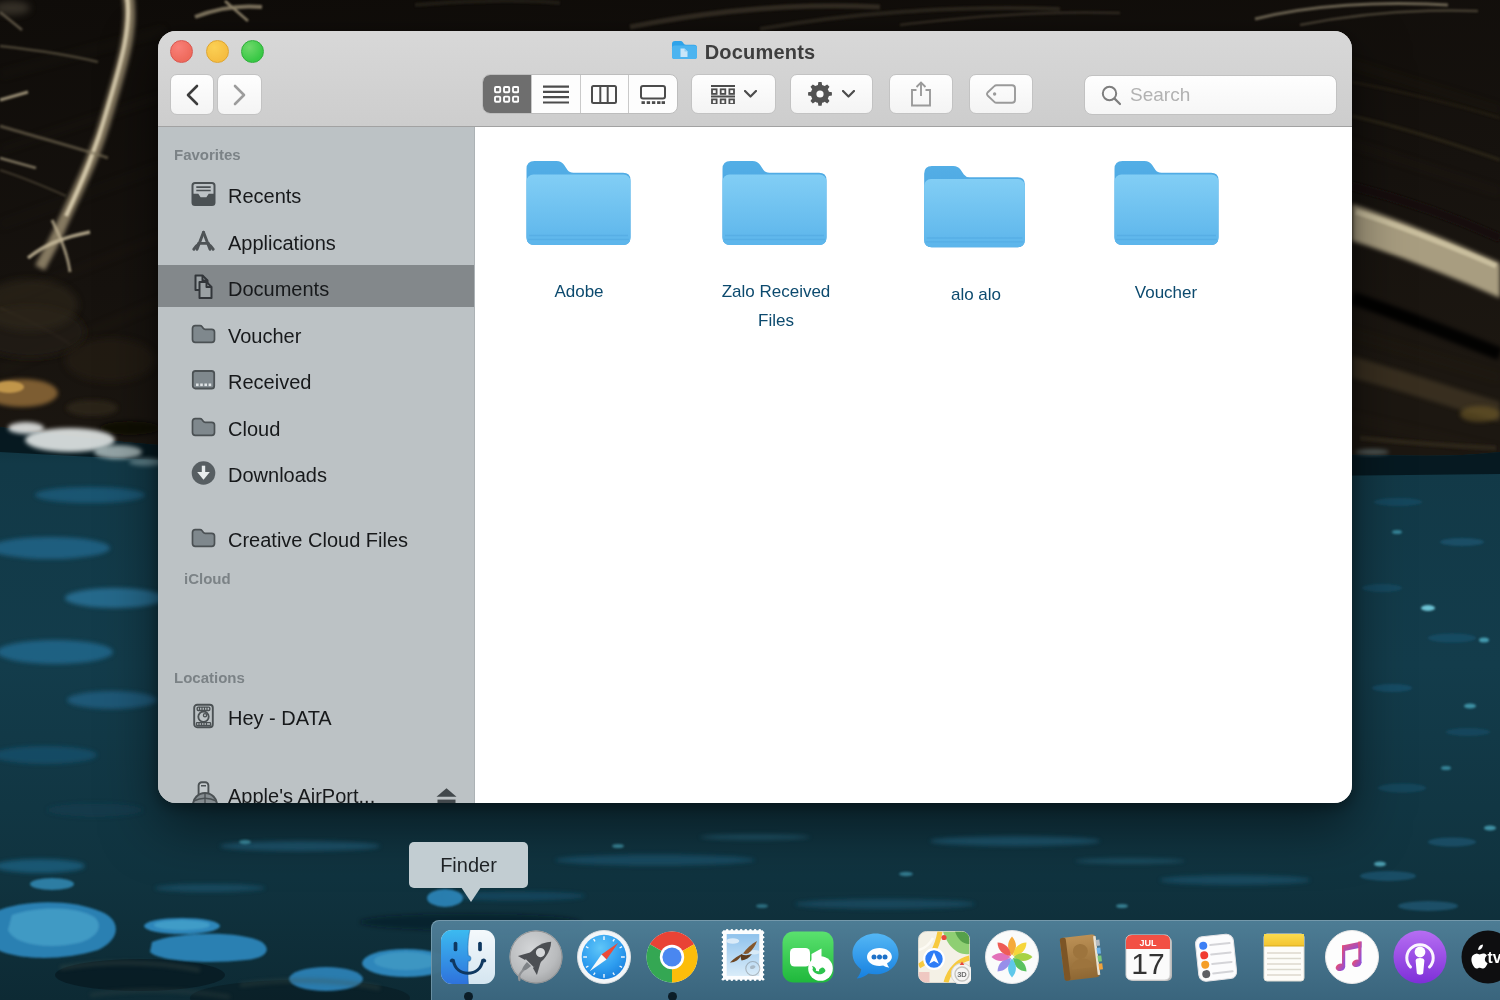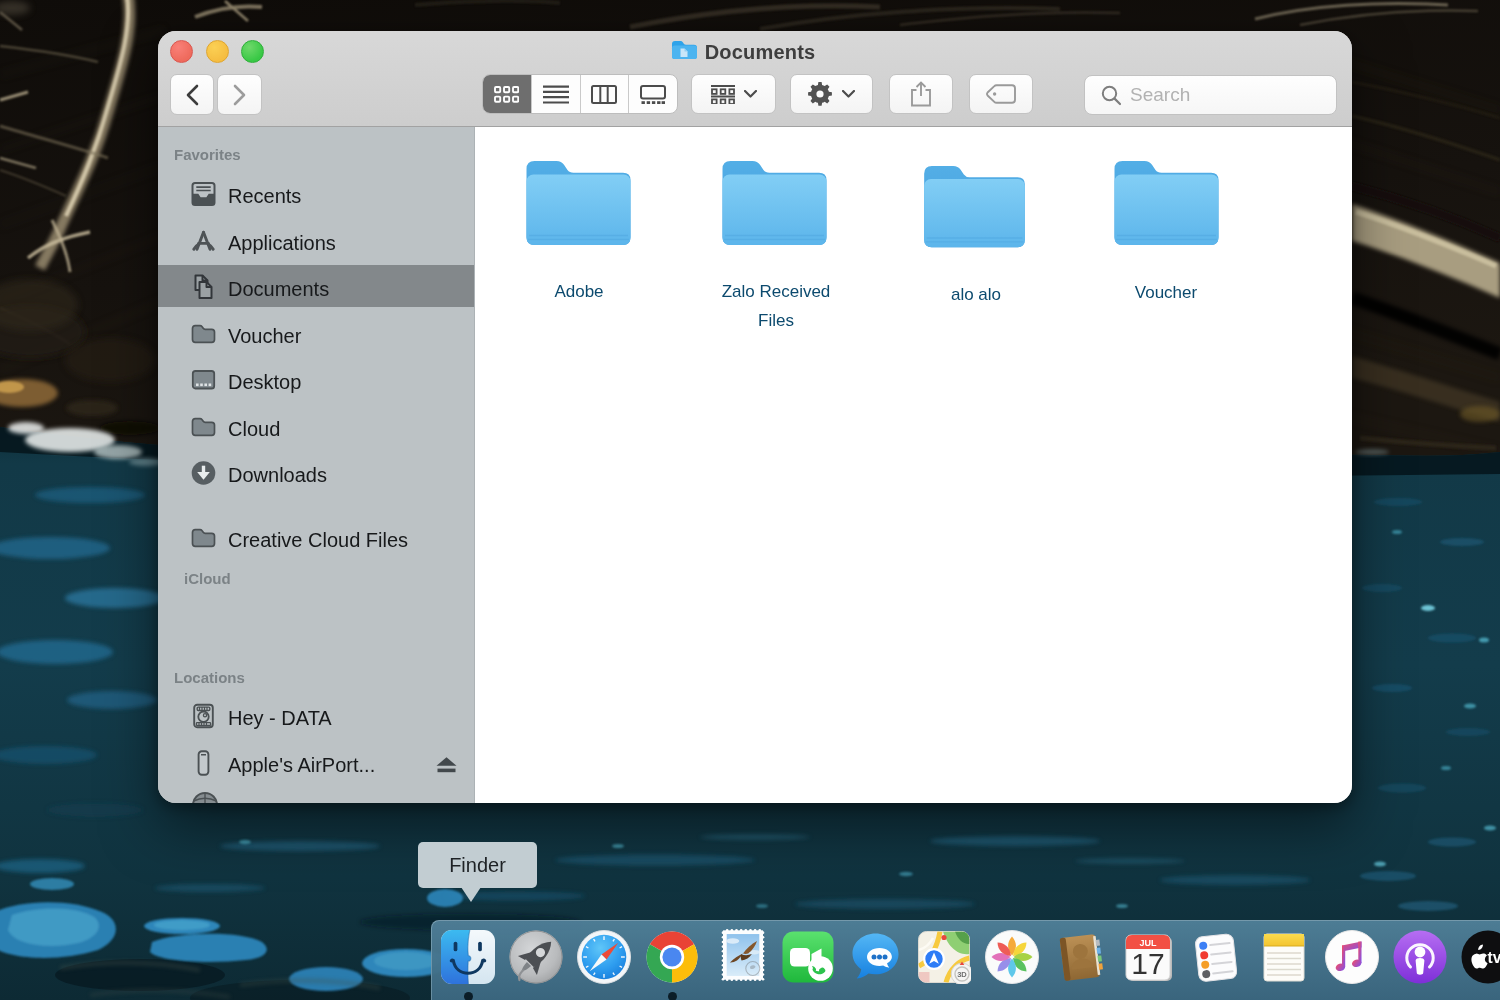--- a/index.html
+++ b/index.html
@@ -20,21 +20,21 @@
 #selband{position:absolute;left:0;top:138px;width:100%;height:42px;background:#83888b;}
 
 #content{position:absolute;left:317px;top:96px;right:0;bottom:0;background:#fff;}
 .fold{position:absolute;width:107px;height:94px;}
 .flab{position:absolute;font-size:17px;color:#0c4a6e;text-align:center;line-height:29px;white-space:pre-line;}
 
 #dock{position:absolute;left:431px;top:920px;width:1069px;height:80px;background:linear-gradient(rgba(80,127,152,.96),rgba(60,104,128,.96));border-radius:8px 0 0 0;border-top:1px solid rgba(190,215,228,.45);border-left:1px solid rgba(190,215,228,.35);box-sizing:border-box;}
 .dicon{position:absolute;top:930px;width:54px;height:54px;}
 .ddot{position:absolute;top:992px;width:9px;height:9px;border-radius:50%;background:#0b1d27;}
 
-#tip{position:absolute;left:418px;top:842px;width:119px;height:46px;background:#c2cdd2;border-radius:5px;display:flex;align-items:center;justify-content:center;font-size:20px;color:#1e2225;}
+#tip{position:absolute;left:409px;top:842px;width:119px;height:46px;background:#c2cdd2;border-radius:5px;display:flex;align-items:center;justify-content:center;font-size:20px;color:#1e2225;}
 #tiparrow{position:absolute;left:461px;top:887px;width:0;height:0;border-left:10px solid transparent;border-right:10px solid transparent;border-top:15px solid #c2cdd2;}
 </style>
 </head>
 <body>
 <svg id="bg" width="1500" height="1000" viewBox="0 0 1500 1000">
 <defs>
 <linearGradient id="wg" x1="0" y1="0" x2="0" y2="1">
   <stop offset="0" stop-color="#09222b"></stop>
         <stop offset=".12" stop-color="#123947"></stop>
   <stop offset=".45" stop-color="#133c4b"></stop>
@@ -373,21 +373,21 @@
     <div class="row" style="top:234px;">
         <span class="ic"><svg width="27" height="27" viewBox="0 0 27 27">
             <rect x="2.8" y="4.5" width="21.4" height="17.5" rx="2.6" fill="#7f888d" stroke="#4b5154" stroke-width="1.8"></rect>
             <g fill="#dfe3e5">
               <rect x="6" y="17" width="2.6" height="2.6"></rect>
               <rect x="10.2" y="17" width="2.6" height="2.6"></rect>
               <rect x="14.4" y="17" width="2.6" height="2.6"></rect>
               <rect x="18.6" y="17" width="2.6" height="2.6"></rect>
             </g>
           </svg></span>
-        <span class="tx">Desktop</span>
+        <span class="tx">Received</span>
       </div>
     <div class="row" style="top:281px;">
         <span class="ic"><svg width="27" height="27" viewBox="0 0 27 27">
             <path d="M2.5,8 Q2.5,5.2 5.3,5.2 H10 Q11.3,5.2 12.1,6.2 L13.4,8 Q14,8.8 15.2,8.8 H21.7 Q24.5,8.8 24.5,11.6 V19 Q24.5,21.8 21.7,21.8 H5.3 Q2.5,21.8 2.5,19 Z" fill="#7f888d" stroke="#4b5154" stroke-width="1.7"></path>
           </svg></span>
         <span class="tx">Cloud</span>
       </div>
     <div class="row" style="top:327px;">
         <span class="ic"><svg width="27" height="27" viewBox="0 0 27 27">
             <circle cx="13.5" cy="13.5" r="11.8" fill="#575e62"></circle>
@@ -419,21 +419,21 @@
             <rect x="6.4" y="20.2" width="14.2" height="2.8" rx="0.8" fill="none" stroke="#4b5154" stroke-width="1.3"></rect>
             <g stroke="#4b5154" stroke-width="1.1">
               <line x1="9" y1="20.2" x2="9" y2="23"></line>
               <line x1="11.5" y1="20.2" x2="11.5" y2="23"></line>
               <line x1="14" y1="20.2" x2="14" y2="23"></line>
               <line x1="16.5" y1="20.2" x2="16.5" y2="23"></line>
             </g>
           </svg></span>
         <span class="tx">Hey - DATA</span>
       </div>
-    <div class="row" style="top:617px;text-align:center;">
+    <div class="row" style="top:648px;text-align:center;">
         <span class="ic"><svg width="27" height="27" viewBox="0 0 27 27">
             <rect x="8.6" y="1.8" width="9.8" height="23.4" rx="3.2" fill="#c3c9cc" stroke="#4b5154" stroke-width="1.9"></rect>
             <line x1="11" y1="5.2" x2="16" y2="5.2" stroke="#4b5154" stroke-width="1.5"></line>
           </svg></span>
         <span class="tx">Apple's AirPort...</span>
       <svg style="position:absolute;left:276px;top:12px;" width="25" height="18" viewBox="0 0 25 18">
           <path d="M2.5,9.8 L12.5,1.2 L22.5,9.8 Z" fill="#42484c"></path>
           <rect x="3.5" y="12.6" width="18" height="3.6" fill="#42484c"></rect>
         </svg>
       </div>

